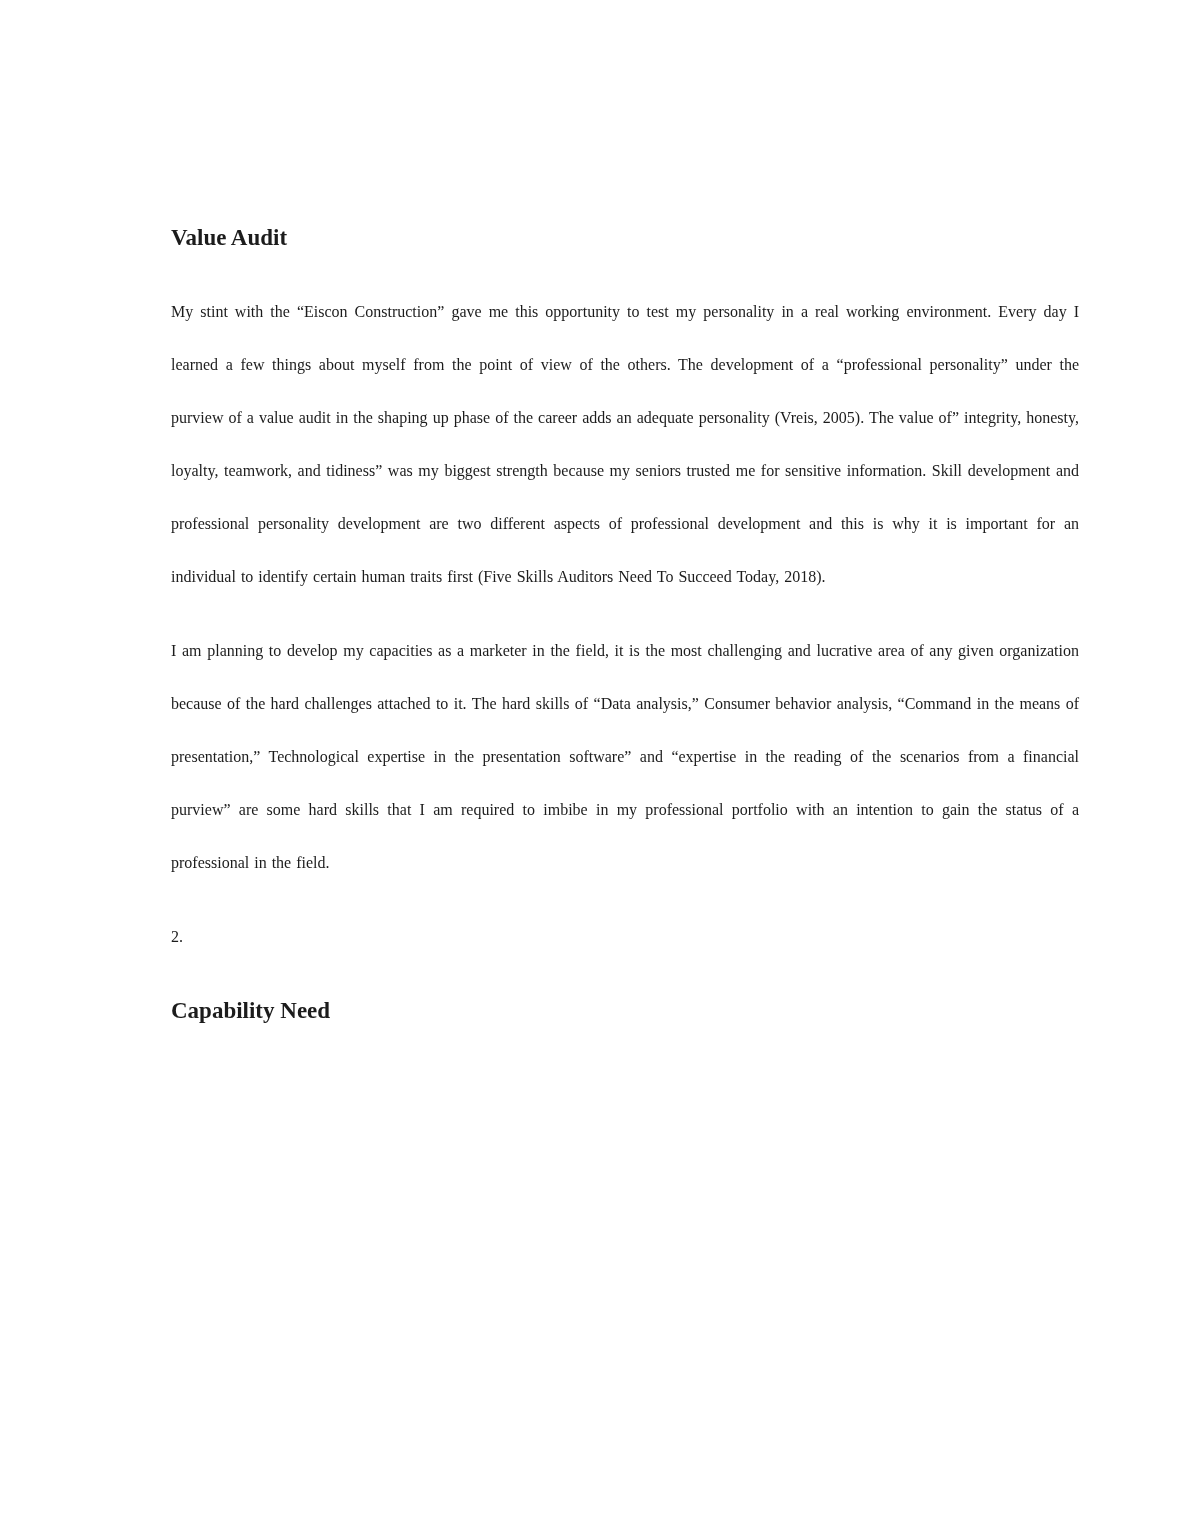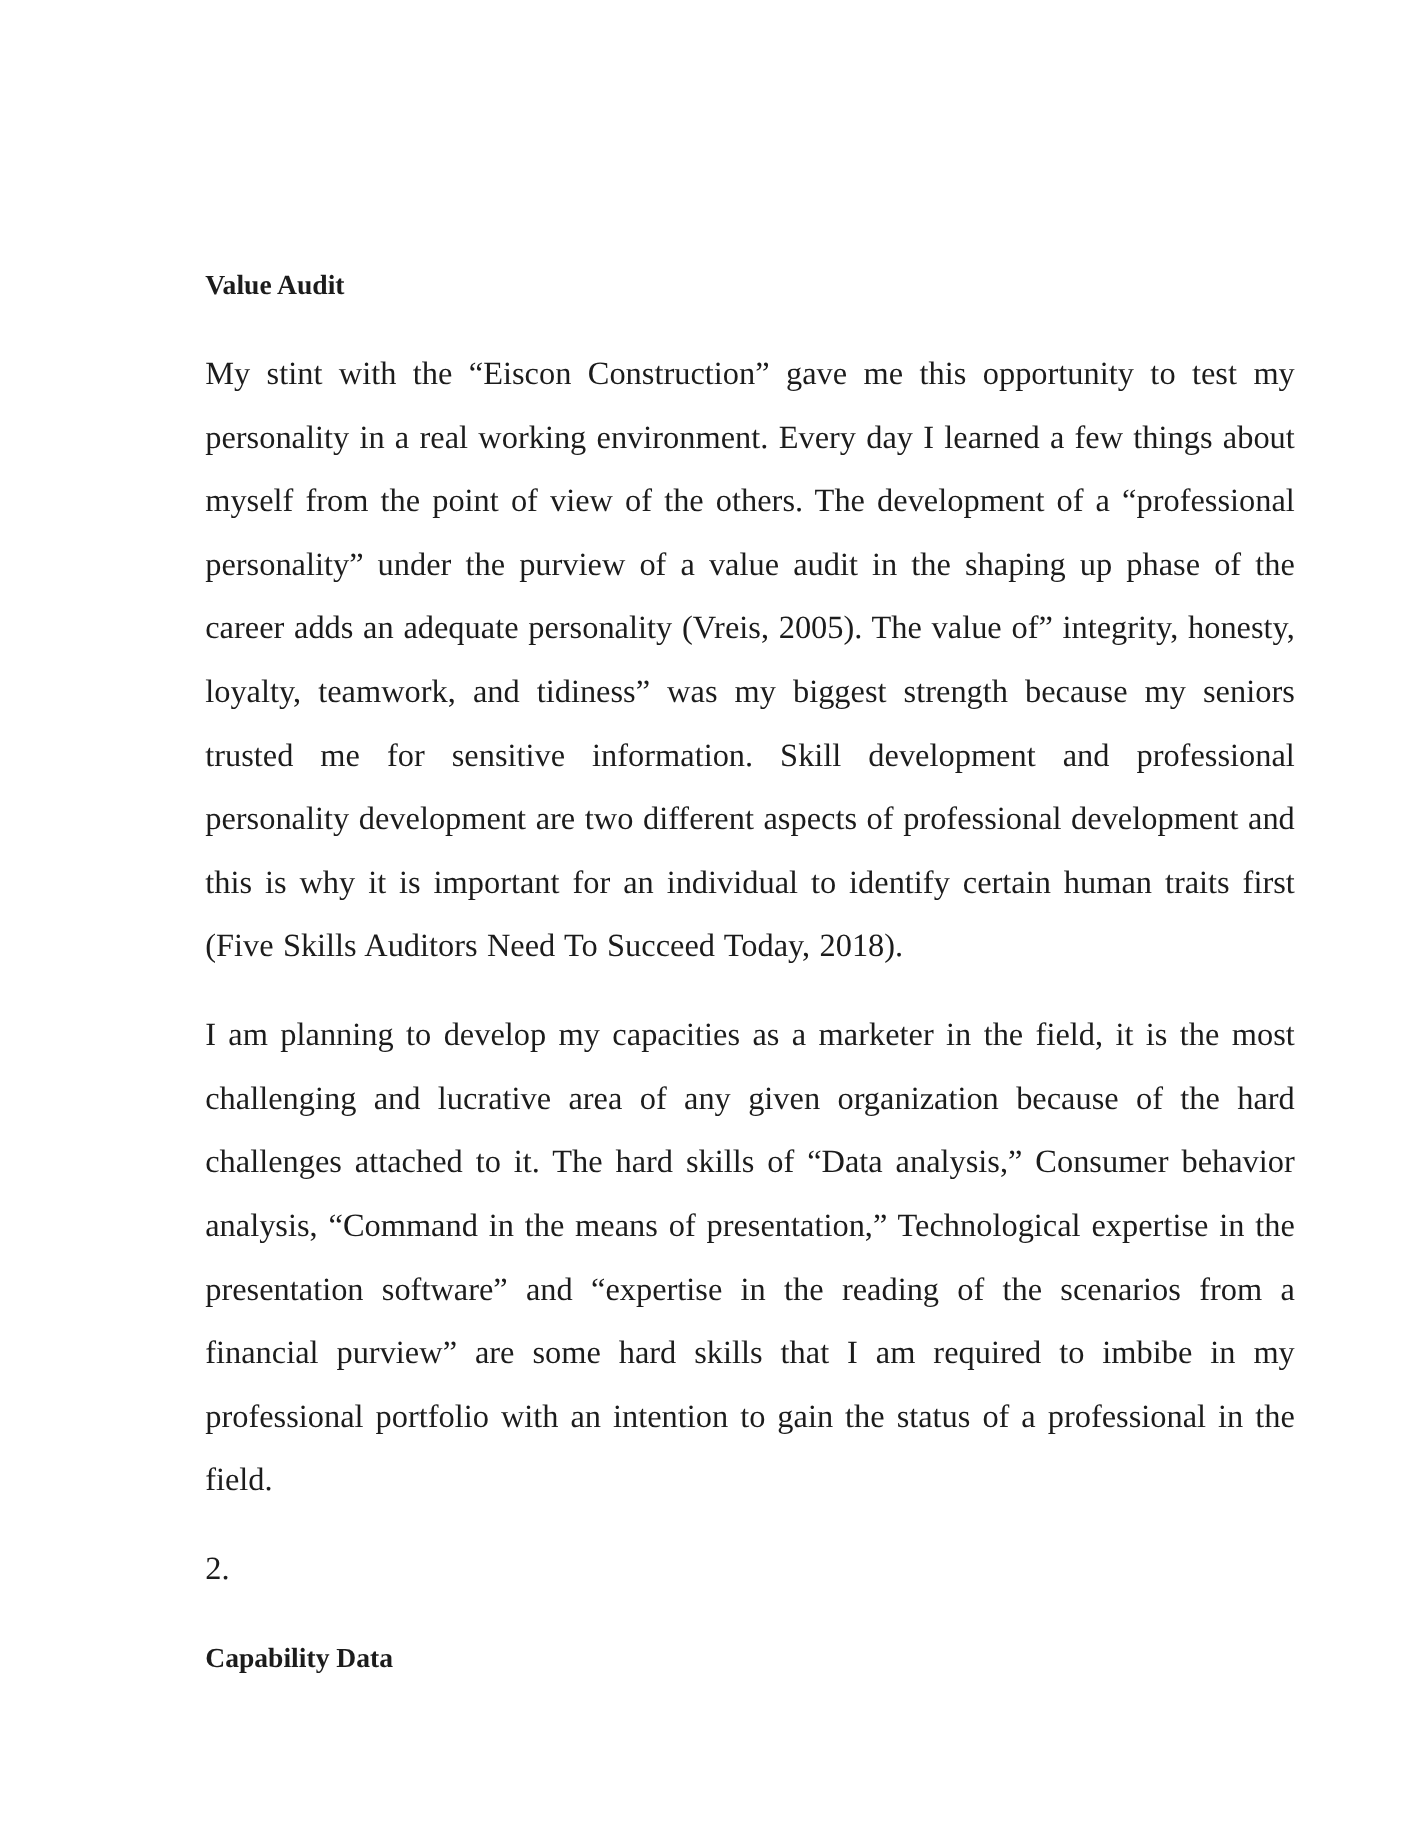--- a/index.html
+++ b/index.html
@@ -19,21 +19,21 @@
     margin-left: 28px;
   }
   .doc-heading {
     font-weight: bold;
     font-size: 23px;
     line-height: 53px;
     margin-bottom: 21px;
     text-align: left;
   }
   .doc-paragraph {
-    font-size: 27px;
+    font-size: 16px;
     line-height: 53px;
     margin-bottom: 21px;
     text-align: justify;
     text-justify: inter-word;
     word-spacing: 1px;
   }
   .doc-paragraph.short {
     text-align: left;
   }
 </style>
@@ -43,14 +43,14 @@
 <div class="page">
   <div class="doc-heading">Value Audit</div>
 
   <div class="doc-paragraph">My stint with the “Eiscon Construction” gave me this opportunity to test my personality in a real working environment. Every day I learned a few things about myself from the point of view of the others. The development of a “professional personality” under the purview of a value audit in the shaping up phase of the career adds an adequate personality (Vreis, 2005). The value of” integrity, honesty, loyalty, teamwork, and tidiness” was my biggest strength because my seniors trusted me for sensitive information. Skill development and professional personality development are two different aspects of professional development and this is why it is important for an individual to identify certain human traits first (Five Skills Auditors Need To Succeed Today, 2018).</div>
 
 
   <div class="doc-paragraph">I am planning to develop my capacities as a marketer in the field, it is the most challenging and lucrative area of any given organization because of the hard challenges attached to it. The hard skills of “Data analysis,” Consumer behavior analysis, “Command in the means of presentation,” Technological expertise in the presentation software” and “expertise in the reading of the scenarios from a financial purview” are some hard skills that I am required to imbibe in my professional portfolio with an intention to gain the status of a professional in the field.</div>
 
   <div class="doc-paragraph short">2.</div>
 
-  <div class="doc-heading">Capability Data</div>
+  <div class="doc-heading">Capability Need</div>
 </div>
 
 </body></html>

